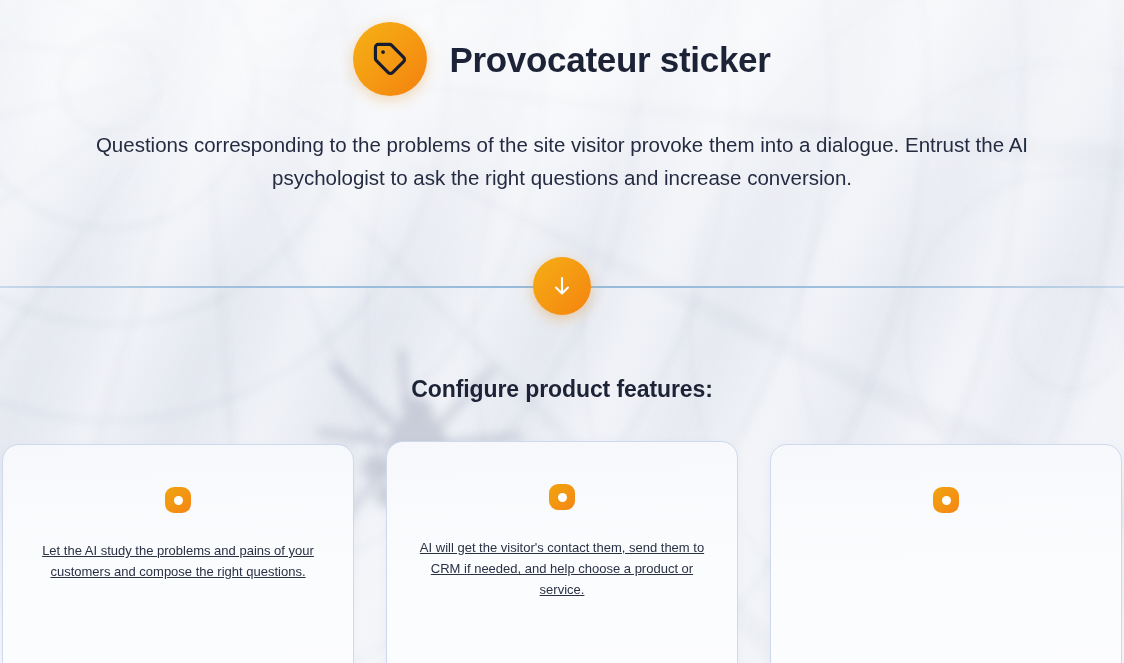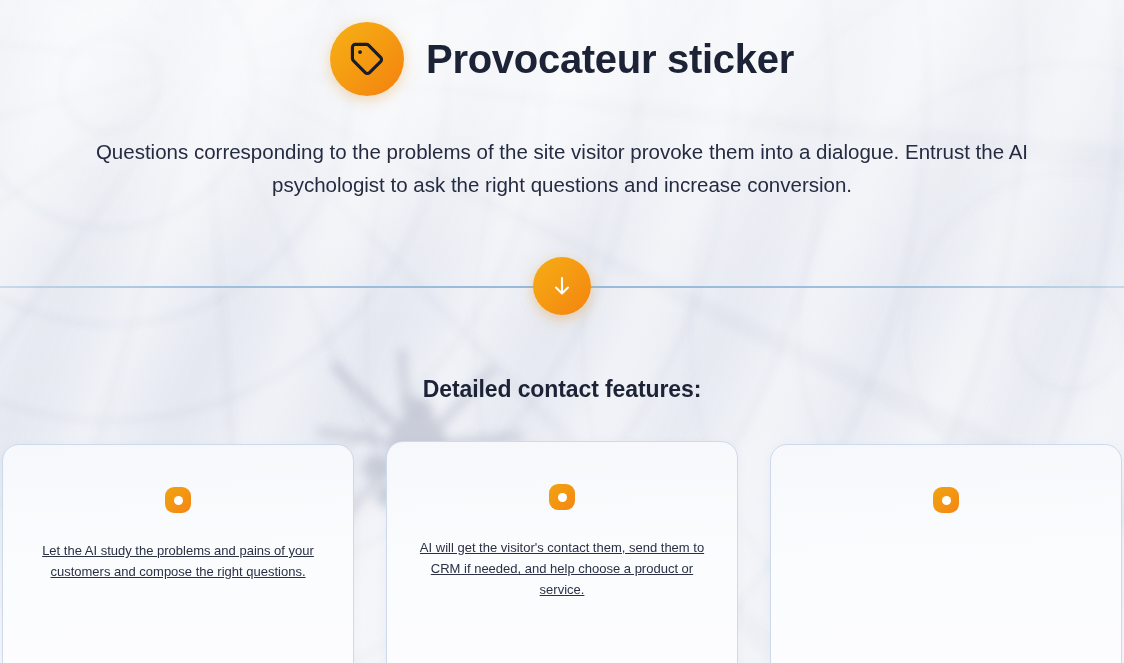--- a/index.html
+++ b/index.html
@@ -138,30 +138,30 @@
     background:linear-gradient(135deg,#f5b115 0%, #f59d12 45%, #f4800f 100%);
     display:flex;
     align-items:center;
     justify-content:center;
     box-shadow:0 4px 14px rgba(226,140,20,.30);
     flex:0 0 auto;
   }
   .badge svg { width:38px; height:38px; display:block; }
 
   .title {
-    font-size:40px;
+    font-size:35px;
     font-weight:700;
     color:#1d2336;
     letter-spacing:-.3px;
     line-height:1;
     white-space:nowrap;
   }
 
   .subtitle {
-    margin:12px auto;
+    margin:5px auto;
     padding-top:27px;
     width:960px;
     text-align:center;
     font-size:20.5px;
     line-height:1.62;
     color:#252b41;
     font-weight:400;
   }
 
   
@@ -316,21 +316,21 @@
     <button class="arrow-btn" aria-label="Scroll down">
       <span>
         <svg viewBox="0 0 24 24" xmlns="http://www.w3.org/2000/svg" fill="none" stroke="#ffffff" stroke-width="2.1" stroke-linecap="round" stroke-linejoin="round">
           <line x1="12" y1="4" x2="12" y2="19"></line>
           <polyline points="6,13.5 12,19.5 18,13.5"></polyline>
         </svg>
       </span>
     </button>
   </div>
 
-  <h2 class="section-title">Detailed contact features:</h2>
+  <h2 class="section-title">Configure product features:</h2>
 
   <div class="cards">
 
     <div class="card side">
       <div class="card-icon">
         <span class="hole"></span>
       </div>
       <p class="card-text">Let the AI study the problems and pains of your customers and compose the right questions.</p>
     </div>
 

